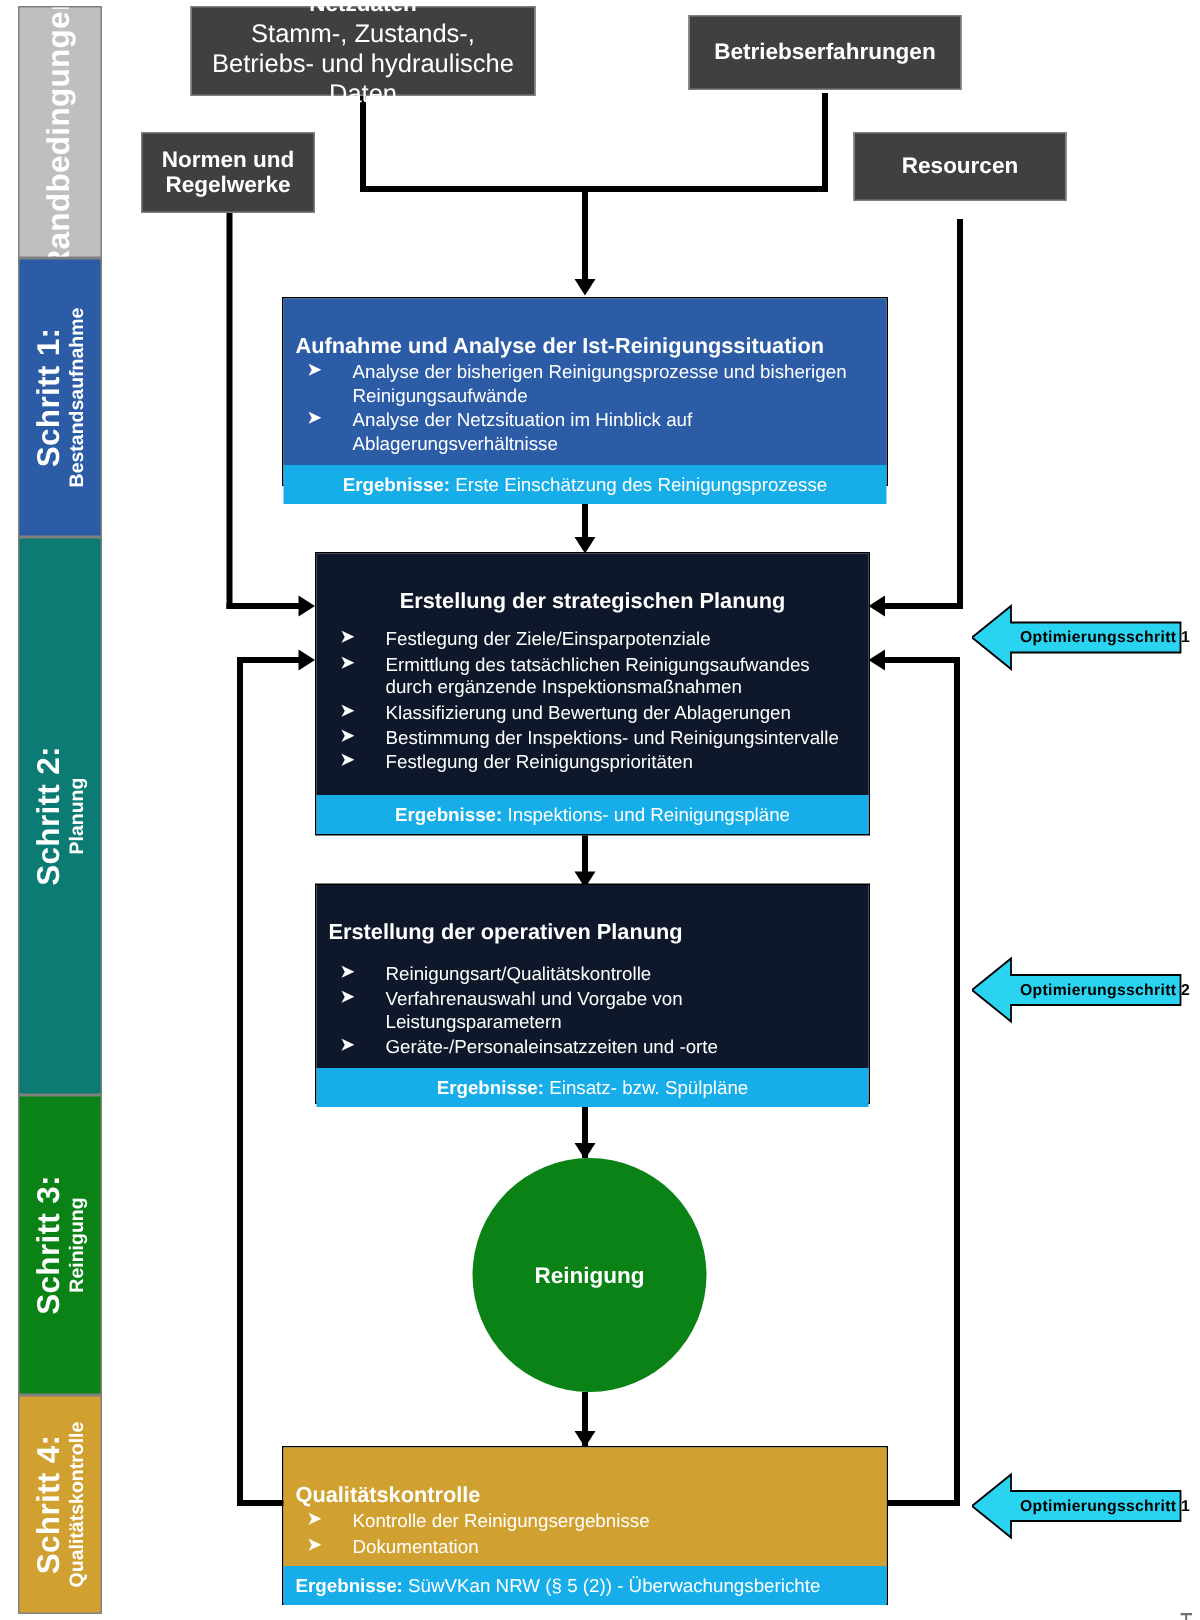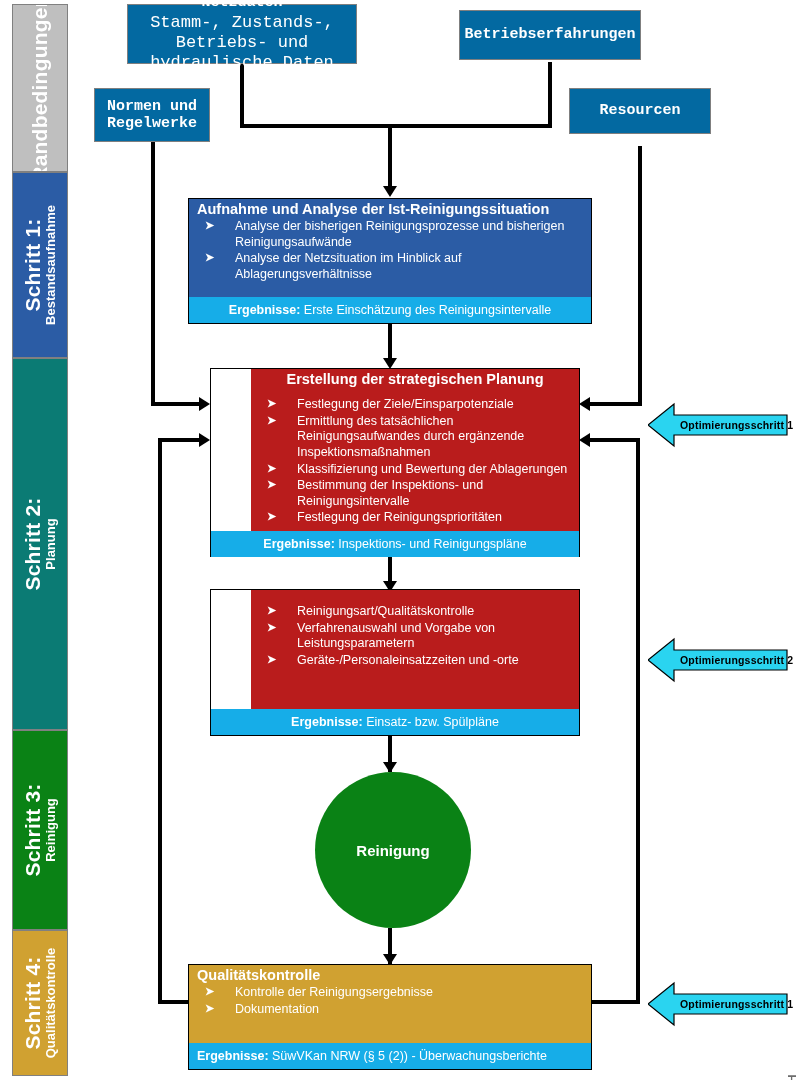--- a/index.html
+++ b/index.html
@@ -53,29 +53,28 @@
   .rail-3 { background: #0a8215; }
   .rail-4 { background: #d0a131; }
 
   
   .box {
     position: absolute;
     box-sizing: border-box;
     border: 1px solid #7f7f7f;
   }
   .grey-box {
-    background: #0369a1;
+    background: #404040;
     color: #ffffff;
     text-align: center;
     display: flex;
     flex-direction: column;
     justify-content: center;
     align-items: center;
     padding: 3px 6px;
-    font-family: Liberation Mono, monospace;
   }
   .grey-title {
     font-size: 15px;
     font-weight: bold;
     line-height: 1.15;
   }
   .grey-sub {
     font-size: 17px;
     line-height: 1.2;
     margin-top: 1px;
@@ -84,26 +83,26 @@
   
   .proc {
     position: absolute;
     box-sizing: border-box;
     border: 1px solid #000000;
     display: flex;
     flex-direction: column;
   }
   .proc-body {
     flex: 1 1 auto;
-    padding: 2px 8px 4px 8px;
+    padding: 24px 8px 4px 8px;
     color: #ffffff;
     box-sizing: border-box;
   }
   .proc-body.blue   { background: #2b5ca5; }
-  .proc-body.teal   { background: #b91c1c; margin-left: 40px; }
+  .proc-body.teal   { background: #0f172a; }
   .proc-body.gold   { background: #d0a131; }
   .proc-title {
     font-size: 14.5px;
     font-weight: bold;
     margin-bottom: 2px;
   }
   .proc-title.center { text-align: center; }
   .bullets {
     list-style: none;
     margin: 0;
@@ -302,21 +301,21 @@
 
   <div class="proc" style="left:188px;top:198px;width:404px;height:126px;">
     <div class="proc-body blue">
       <div class="proc-title">Aufnahme und Analyse der Ist-Reinigungssituation</div>
       <ul class="bullets">
         <li><span class="chev">➤</span><span>Analyse der bisherigen  Reinigungsprozesse und bisherigen Reinigungsaufwände</span></li>
         <li><span class="chev">➤</span><span>Analyse der Netzsituation im Hinblick auf Ablagerungsverhältnisse</span></li>
       </ul>
     </div>
     <div class="result-bar">
-      <b>Ergebnisse:</b><span> Erste Einschätzung des Reinigungsintervalle</span>
+      <b>Ergebnisse:</b><span> Erste Einschätzung des Reinigungsprozesse</span>
     </div>
   </div>
 
   <div class="proc" style="left:210px;top:368px;width:370px;height:189px;">
     <div class="proc-body teal">
       <div class="proc-title center">Erstellung der strategischen Planung</div>
       <ul class="bullets" style="margin-top:10px;">
         <li><span class="chev">➤</span><span>Festlegung der Ziele/Einsparpotenziale</span></li>
         <li><span class="chev">➤</span><span>Ermittlung des tatsächlichen Reinigungsaufwandes durch ergänzende Inspektionsmaßnahmen</span></li>
         <li><span class="chev">➤</span><span>Klassifizierung und Bewertung der Ablagerungen</span></li>
@@ -324,20 +323,21 @@
         <li><span class="chev">➤</span><span>Festlegung der Reinigungsprioritäten</span></li>
       </ul>
     </div>
     <div class="result-bar">
       <b>Ergebnisse:</b><span> Inspektions- und Reinigungspläne</span>
     </div>
   </div>
 
   <div class="proc" style="left:210px;top:589px;width:370px;height:147px;">
     <div class="proc-body teal">
+      <div class="proc-title">Erstellung der operativen Planung</div>
       <ul class="bullets" style="margin-top:12px;">
         <li><span class="chev">➤</span><span>Reinigungsart/Qualitätskontrolle</span></li>
         <li><span class="chev">➤</span><span>Verfahrenauswahl und Vorgabe von Leistungsparametern</span></li>
         <li><span class="chev">➤</span><span>Geräte-/Personaleinsatzzeiten und -orte</span></li>
       </ul>
     </div>
     <div class="result-bar">
       <b>Ergebnisse:</b><span> Einsatz- bzw. Spülpläne</span>
     </div>
   </div>

